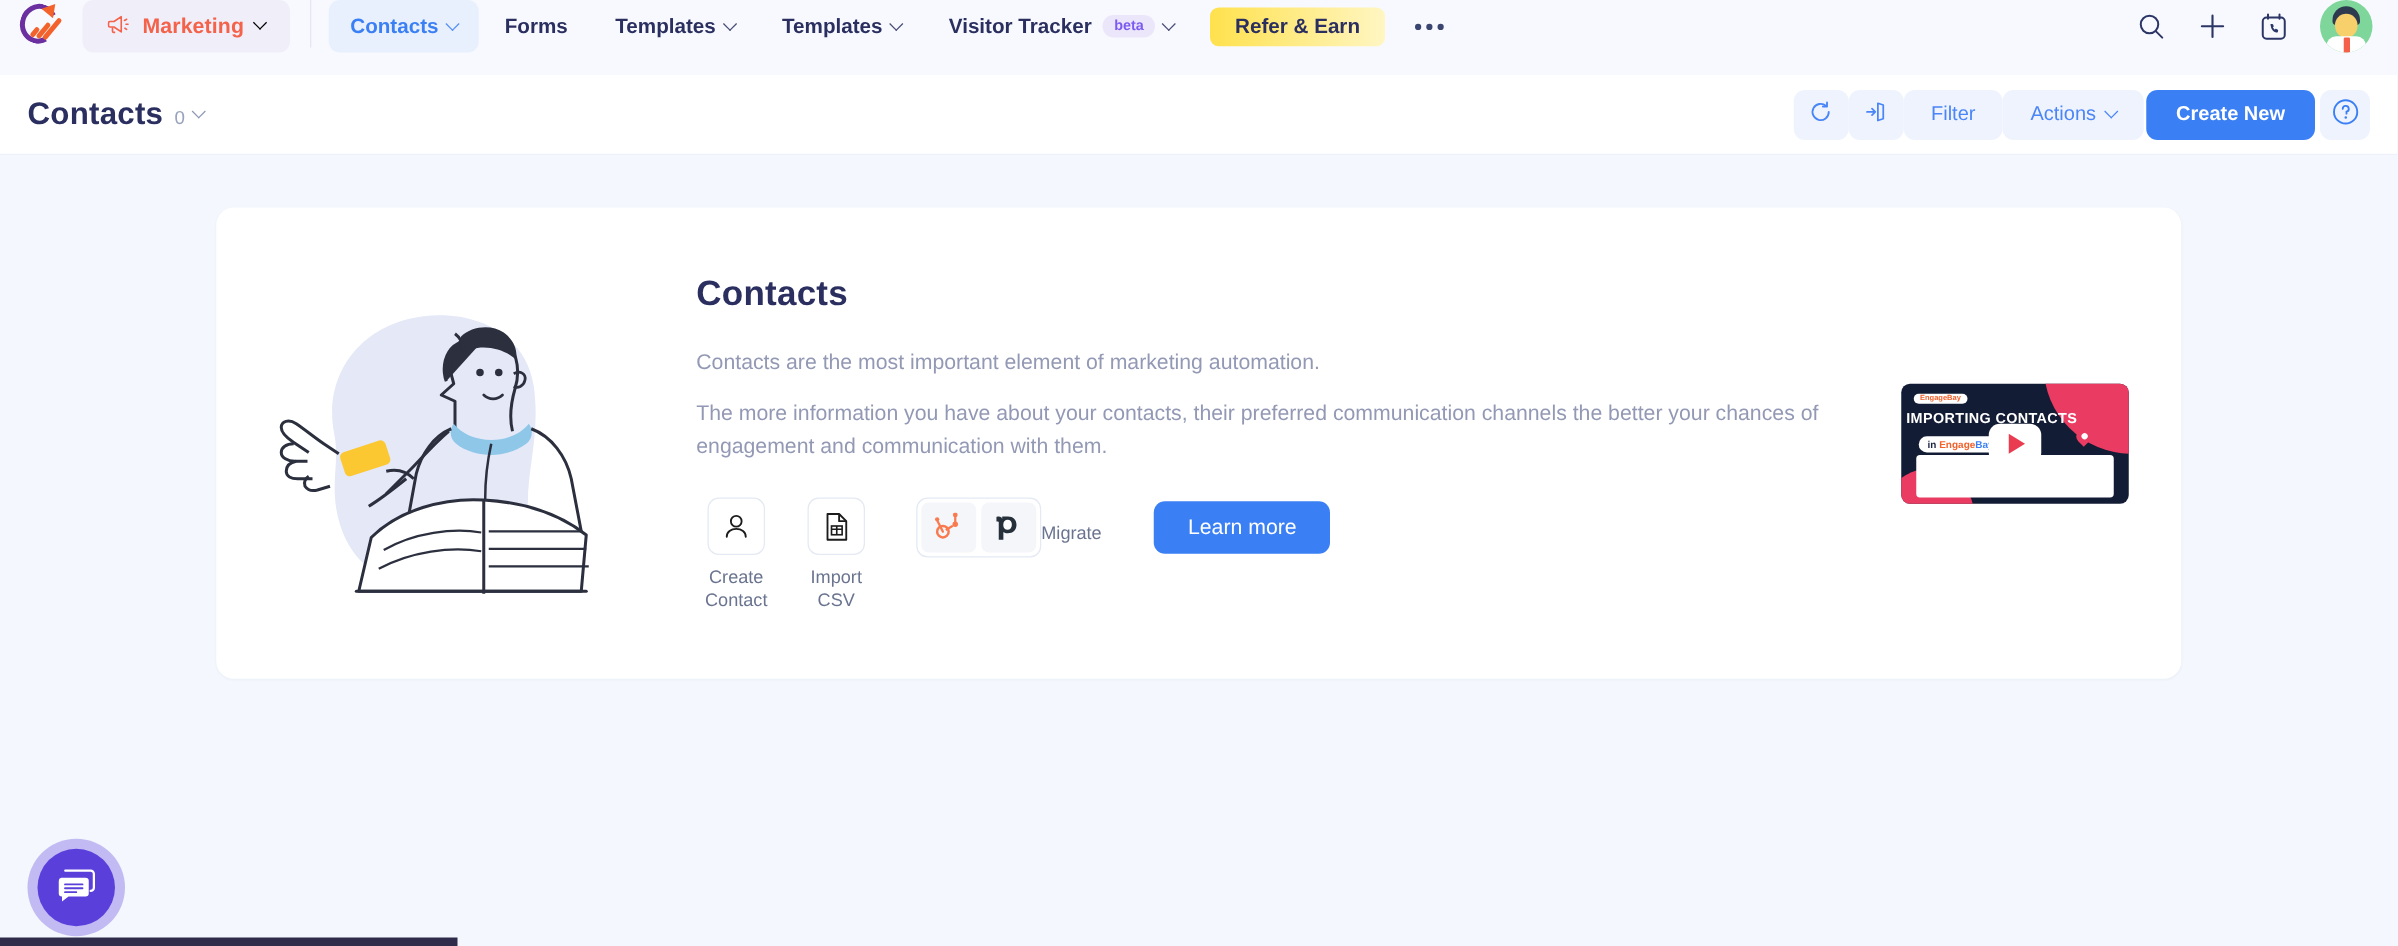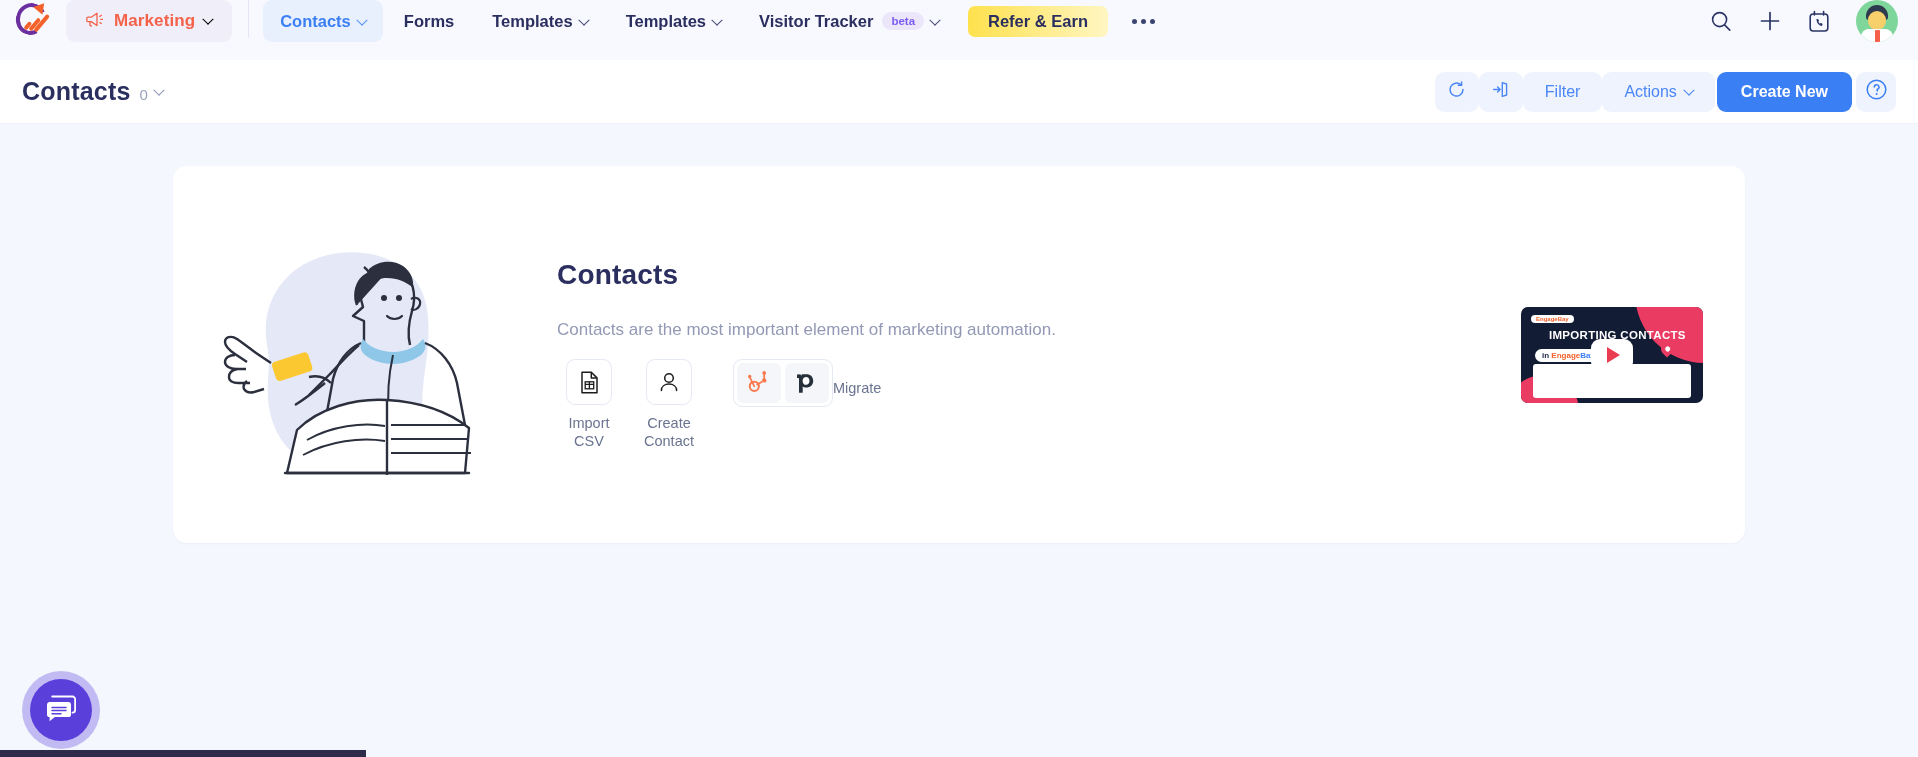--- a/index.html
+++ b/index.html
@@ -227,21 +227,21 @@
     height: 42px; padding: 0 27px; display: flex; align-items: center;
     font-size: 17px; cursor: pointer; margin-left: 26px; margin-top: 3px;
   }
 
   .video {
     flex: 0 0 182px; height: 96px; border-radius: 7px; overflow: hidden;
     position: relative; cursor: pointer; background: #131c35; margin-right: 6px;
   }
   .video .blob1 { position: absolute; right: -18px; top: -22px; width: 86px; height: 78px; background: #ea3c62; border-radius: 0 0 0 70px; }
   .video .blob2 { position: absolute; left: -14px; bottom: -28px; width: 72px; height: 56px; background: #ea3c62; border-radius: 40px 40px 0 0; }
-  .video .vtitle { position: absolute; left: 28px; top: 22px; color: #fff; font-size: 11.5px; font-weight: 700; letter-spacing: .3px; }
+  .video .vtitle { position: absolute; left: 4px; top: 22px; color: #fff; font-size: 11.5px; font-weight: 700; letter-spacing: .3px; }
   .video .vchip {
     position: absolute; left: 14px; top: 42px; background: #fff; border-radius: 8px;
     padding: 2px 7px; font-size: 8px; font-weight: 700; color: #1a2240;
   }
   .video .vchip em { color: #f4622c; font-style: normal; }
   .video .vchip i { color: #3b7ff5; font-style: normal; }
   .video .vlogo {
     position: absolute; left: 10px; top: 8px; background: #fff; border-radius: 6px;
     padding: 1px 5px; font-size: 6px; font-weight: 700; color: #f4622c;
   }
@@ -445,46 +445,47 @@
         <path d="M98 215c24-14 56-18 78-14" stroke="#2b2f3e" stroke-width="1.8" fill="none"></path>
         <path d="M94 230c26-14 58-18 82-14" stroke="#2b2f3e" stroke-width="1.8" fill="none"></path>
         <path d="M182 200h74M182 214h78M182 228h80" stroke="#2b2f3e" stroke-width="1.8"></path>
         <path d="M76 248h184" stroke="#2b2f3e" stroke-width="2.4" stroke-linecap="round"></path>
       </svg>
     </div>
 
     <div class="body-col">
       <div class="card-title">Contacts</div>
       <div class="card-p">Contacts are the most important element of marketing automation.</div>
+      <div class="card-p two">The more information you have about your contacts, their preferred communication channels the better your chances of engagement and communication with them.</div>
 
       <div class="actions-row">
+
+        <div class="act">
+          <div class="box">
+            <svg width="24" height="24" viewBox="0 0 24 24" fill="none">
+              <circle cx="12" cy="8" r="4.3" stroke="#1c1c1c" stroke-width="1.5"></circle>
+              <path d="M4.4 20.4c0-4 3.4-6.3 7.6-6.3s7.6 2.3 7.6 6.3" stroke="#1c1c1c" stroke-width="1.5" stroke-linecap="round"></path>
+            </svg>
+          </div>
+          <div class="cap">
+            <span>Create</span><br><span>Contact</span>
+          </div>
+        </div>
 
         <div class="act">
           <div class="box">
             <svg width="23" height="25" viewBox="0 0 23 25" fill="none">
               <path d="M4 2.2h9.3L19 7.9v14.9H4V2.2z" stroke="#1c1c1c" stroke-width="1.5" stroke-linejoin="round"></path>
               <path d="M13.3 2.2v5.7H19" stroke="#1c1c1c" stroke-width="1.5" stroke-linejoin="round"></path>
               <rect x="7.2" y="11.8" width="8.5" height="7" stroke="#1c1c1c" stroke-width="1.3"></rect>
               <path d="M7.2 14.4h8.5M11.4 11.8v7" stroke="#1c1c1c" stroke-width="1.3"></path>
             </svg>
           </div>
           <div class="cap">
             <span>Import</span><br><span>CSV</span>
-          </div>
-        </div>
-
-        <div class="act">
-          <div class="box">
-            <svg width="24" height="24" viewBox="0 0 24 24" fill="none">
-              <circle cx="12" cy="8" r="4.3" stroke="#1c1c1c" stroke-width="1.5"></circle>
-              <path d="M4.4 20.4c0-4 3.4-6.3 7.6-6.3s7.6 2.3 7.6 6.3" stroke="#1c1c1c" stroke-width="1.5" stroke-linecap="round"></path>
-            </svg>
-          </div>
-          <div class="cap">
-            <span>Create</span><br><span>Contact</span>
           </div>
         </div>
 
         <div class="migrate">
           <div class="pair">
             <div class="slot">
               <svg width="22" height="24" viewBox="0 0 22 24" fill="none">
                 <path d="M16.2 2.2v5.4" stroke="#fa7a50" stroke-width="1.8" stroke-linecap="round"></path>
                 <circle cx="16.2" cy="1.9" r="1.9" fill="#fa7a50"></circle>
                 <circle cx="16.2" cy="9.4" r="2.2" fill="#fa7a50"></circle>
@@ -497,20 +498,23 @@
             <div class="slot">
               <svg width="20" height="24" viewBox="0 0 20 24" fill="none">
                 <path d="M4.8 3.2h4.6c4.1 0 6.8 2.6 6.8 6.6 0 4.1-2.8 6.8-6.9 6.8-1.6 0-2.8-.4-3.6-1.1v6.3H2V7.8c0-.5-.2-.7-.7-.7H0V3.7c.3-.3.9-.5 1.9-.5 1.7 0 2.6.7 2.8 1.9l.1-1.9z" fill="#25303b"></path>
                 <path d="M5.6 9.9c0 2.4 1.4 3.9 3.4 3.9 2 0 3.5-1.5 3.5-4 0-2.4-1.4-3.9-3.4-3.9-1.9 0-3.5 1.4-3.5 4z" fill="#fff"></path>
               </svg>
             </div>
           </div>
           <div class="cap">Migrate</div>
         </div>
 
+        <div class="learn-btn">
+          <span>Learn more</span>
+        </div>
       </div>
     </div>
 
     <div class="video">
       <span class="blob1"></span>
       <span class="blob2"></span>
       <span class="vlogo">EngageBay</span>
       <span class="vtitle">IMPORTING CONTACTS</span>
       <span class="vchip">
         <span>in</span>

